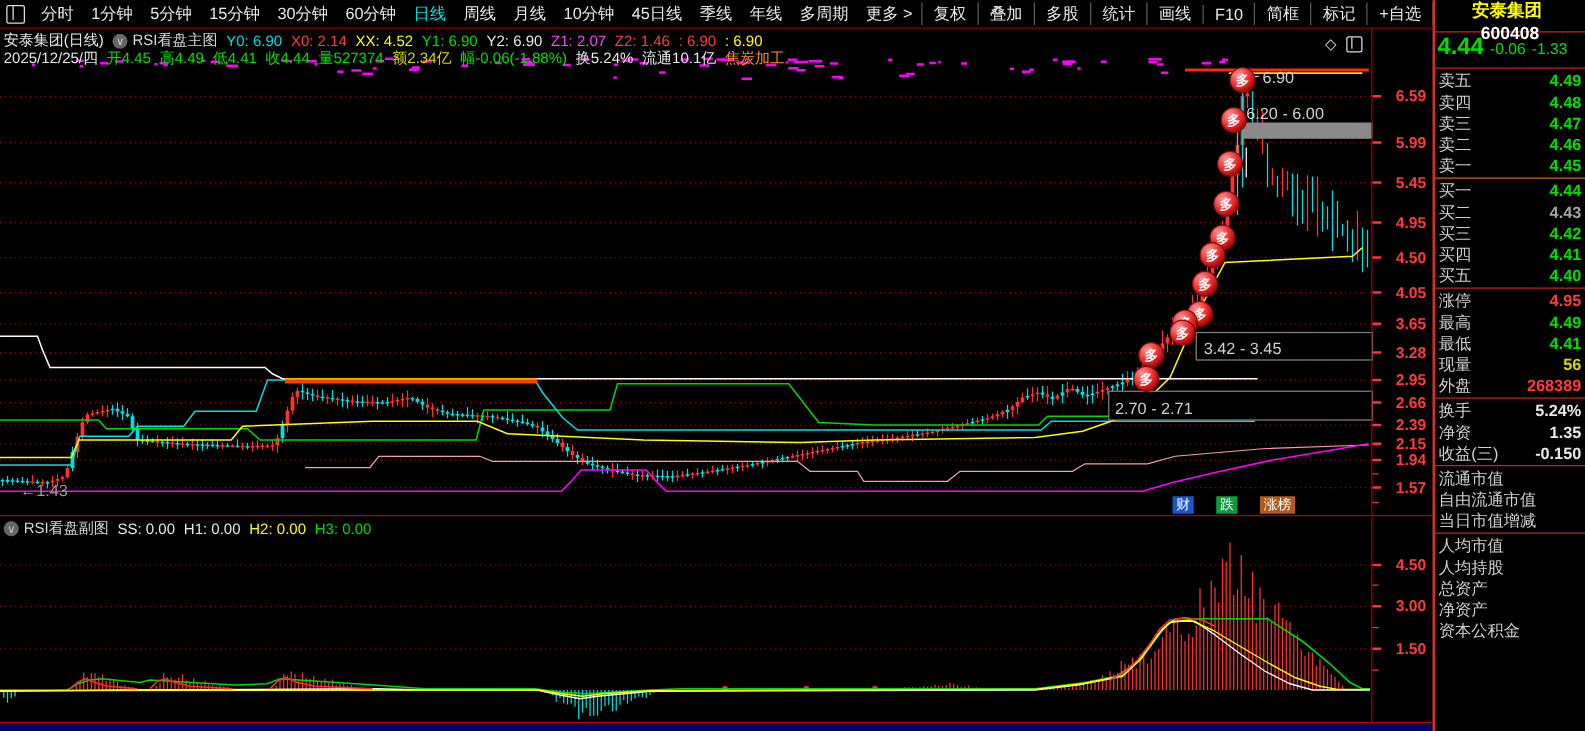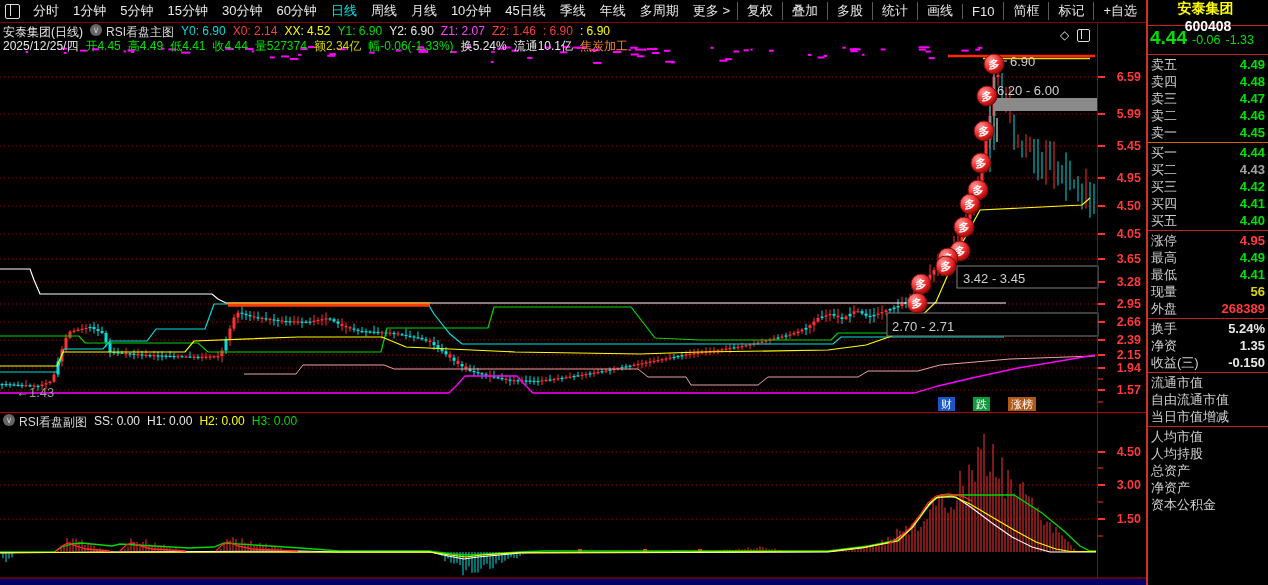--- a/index.html
+++ b/index.html
@@ -7,21 +7,21 @@
   
   #topbar{position:absolute;left:0;top:0;width:1146px;height:22px;display:flex;align-items:center;
     border-bottom:1px solid #8a0000;background:#000;}
   #win-icon{width:13px;height:13px;border:1px solid #ddd;border-radius:2px;margin:0 6px 0 5px;position:relative;flex:0 0 auto;}
   #win-icon:after{content:"";position:absolute;left:4px;top:0;width:3px;height:11px;border-left:1px solid #ddd;}
   .period{font-size:13px;color:#e8e8e8;padding:0 7px;white-space:nowrap;cursor:default;}
   .period.active{color:#00e5e5;}
   #tools{margin-left:auto;display:flex;height:22px;align-items:center;}
   .tool{font-size:13px;color:#e8e8e8;padding:0 9px;border-left:1px solid #5a5a5a;white-space:nowrap;}
   
-  #infobar,#datebar,#subheader{position:absolute;left:3px;display:flex;
+  #infobar,#datebar,#subheader{position:absolute;left:3px;display:flex;align-items:center;
     font-size:12px;white-space:nowrap;z-index:5;}
   #infobar{top:24px;}
   #datebar{top:38px;}
   #subheader{top:414px;}
   .tok{margin-right:7px;}
   .ddicon{display:inline-block;width:12px;height:12px;border-radius:50%;background:#666;color:#ccc;
     font-size:9px;line-height:12px;text-align:center;margin-right:4px;}
   
   #main-svg{position:absolute;left:0;top:22px;}
   #sub-svg{position:absolute;left:0;top:413px;}
@@ -112,21 +112,21 @@
 
 <div id="datebar">
 
 <span class="tok" style="color: rgb(232, 232, 232);"><span>2025/12/25/四</span></span>
     <span class="tok" style="color: rgb(0, 224, 0);"><span>开4.45</span></span>
     <span class="tok" style="color: rgb(0, 224, 0);"><span>高4.49</span></span>
     <span class="tok" style="color: rgb(0, 224, 0);"><span>低4.41</span></span>
     <span class="tok" style="color: rgb(0, 224, 0);"><span>收4.44</span></span>
     <span class="tok" style="color: rgb(0, 224, 0);"><span>量527374</span></span>
     <span class="tok" style="color: rgb(216, 216, 0);"><span>额2.34亿</span></span>
-    <span class="tok" style="color: rgb(0, 224, 0);"><span>幅-0.06(-1.33%)</span></span>
+    <span class="tok" style="color: rgb(0, 224, 0);"><span>幅-0.06(-1.88%)</span></span>
     <span class="tok" style="color: rgb(232, 232, 232);"><span>换5.24%</span></span>
     <span class="tok" style="color: rgb(232, 232, 232);"><span>流通10.1亿</span></span>
     <span class="tok" style="color: rgb(255, 136, 51);"><span>焦炭加工</span></span>
   </div>
 
 <svg id="main-svg" width="1146" height="390" viewBox="0 22 1146 390">
     <line x1="0" y1="77" x2="1097" y2="77" stroke="#a00000" stroke-width="1" stroke-dasharray="1 3"></line>
     <line x1="0" y1="114" x2="1097" y2="114" stroke="#a00000" stroke-width="1" stroke-dasharray="1 3"></line>
     <line x1="0" y1="146" x2="1097" y2="146" stroke="#a00000" stroke-width="1" stroke-dasharray="1 3"></line>
     <line x1="0" y1="178" x2="1097" y2="178" stroke="#a00000" stroke-width="1" stroke-dasharray="1 3"></line>

